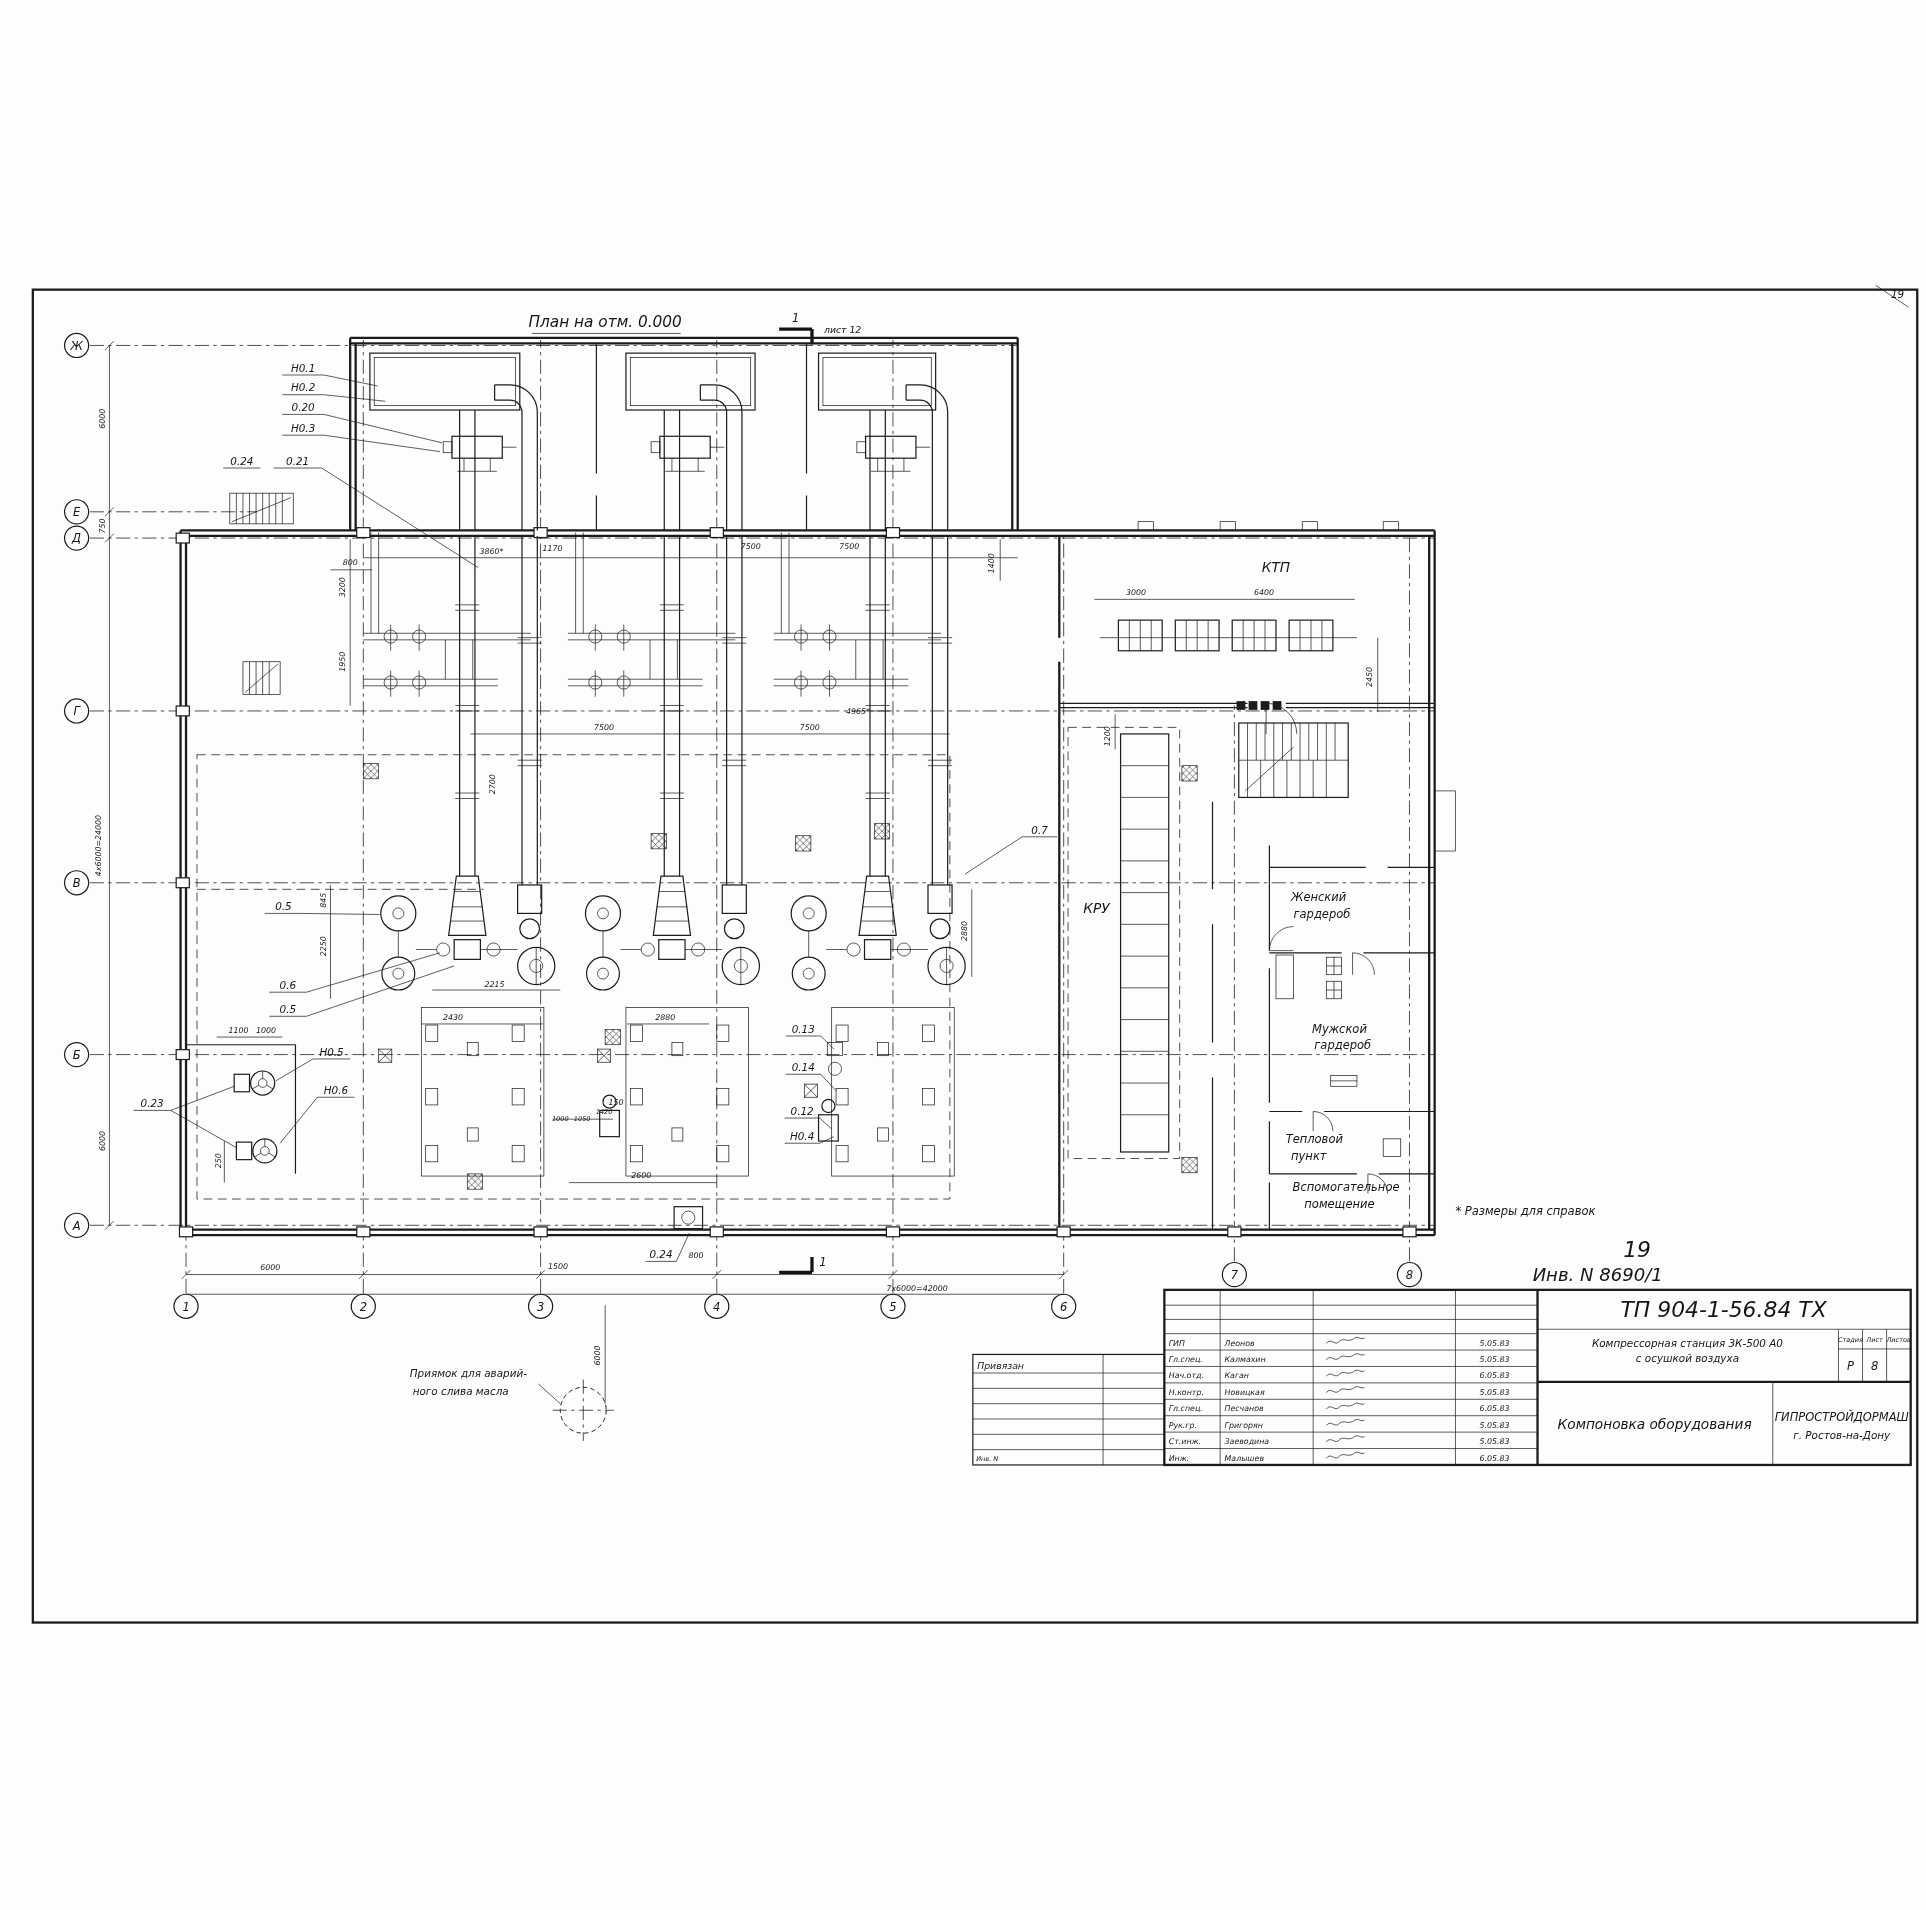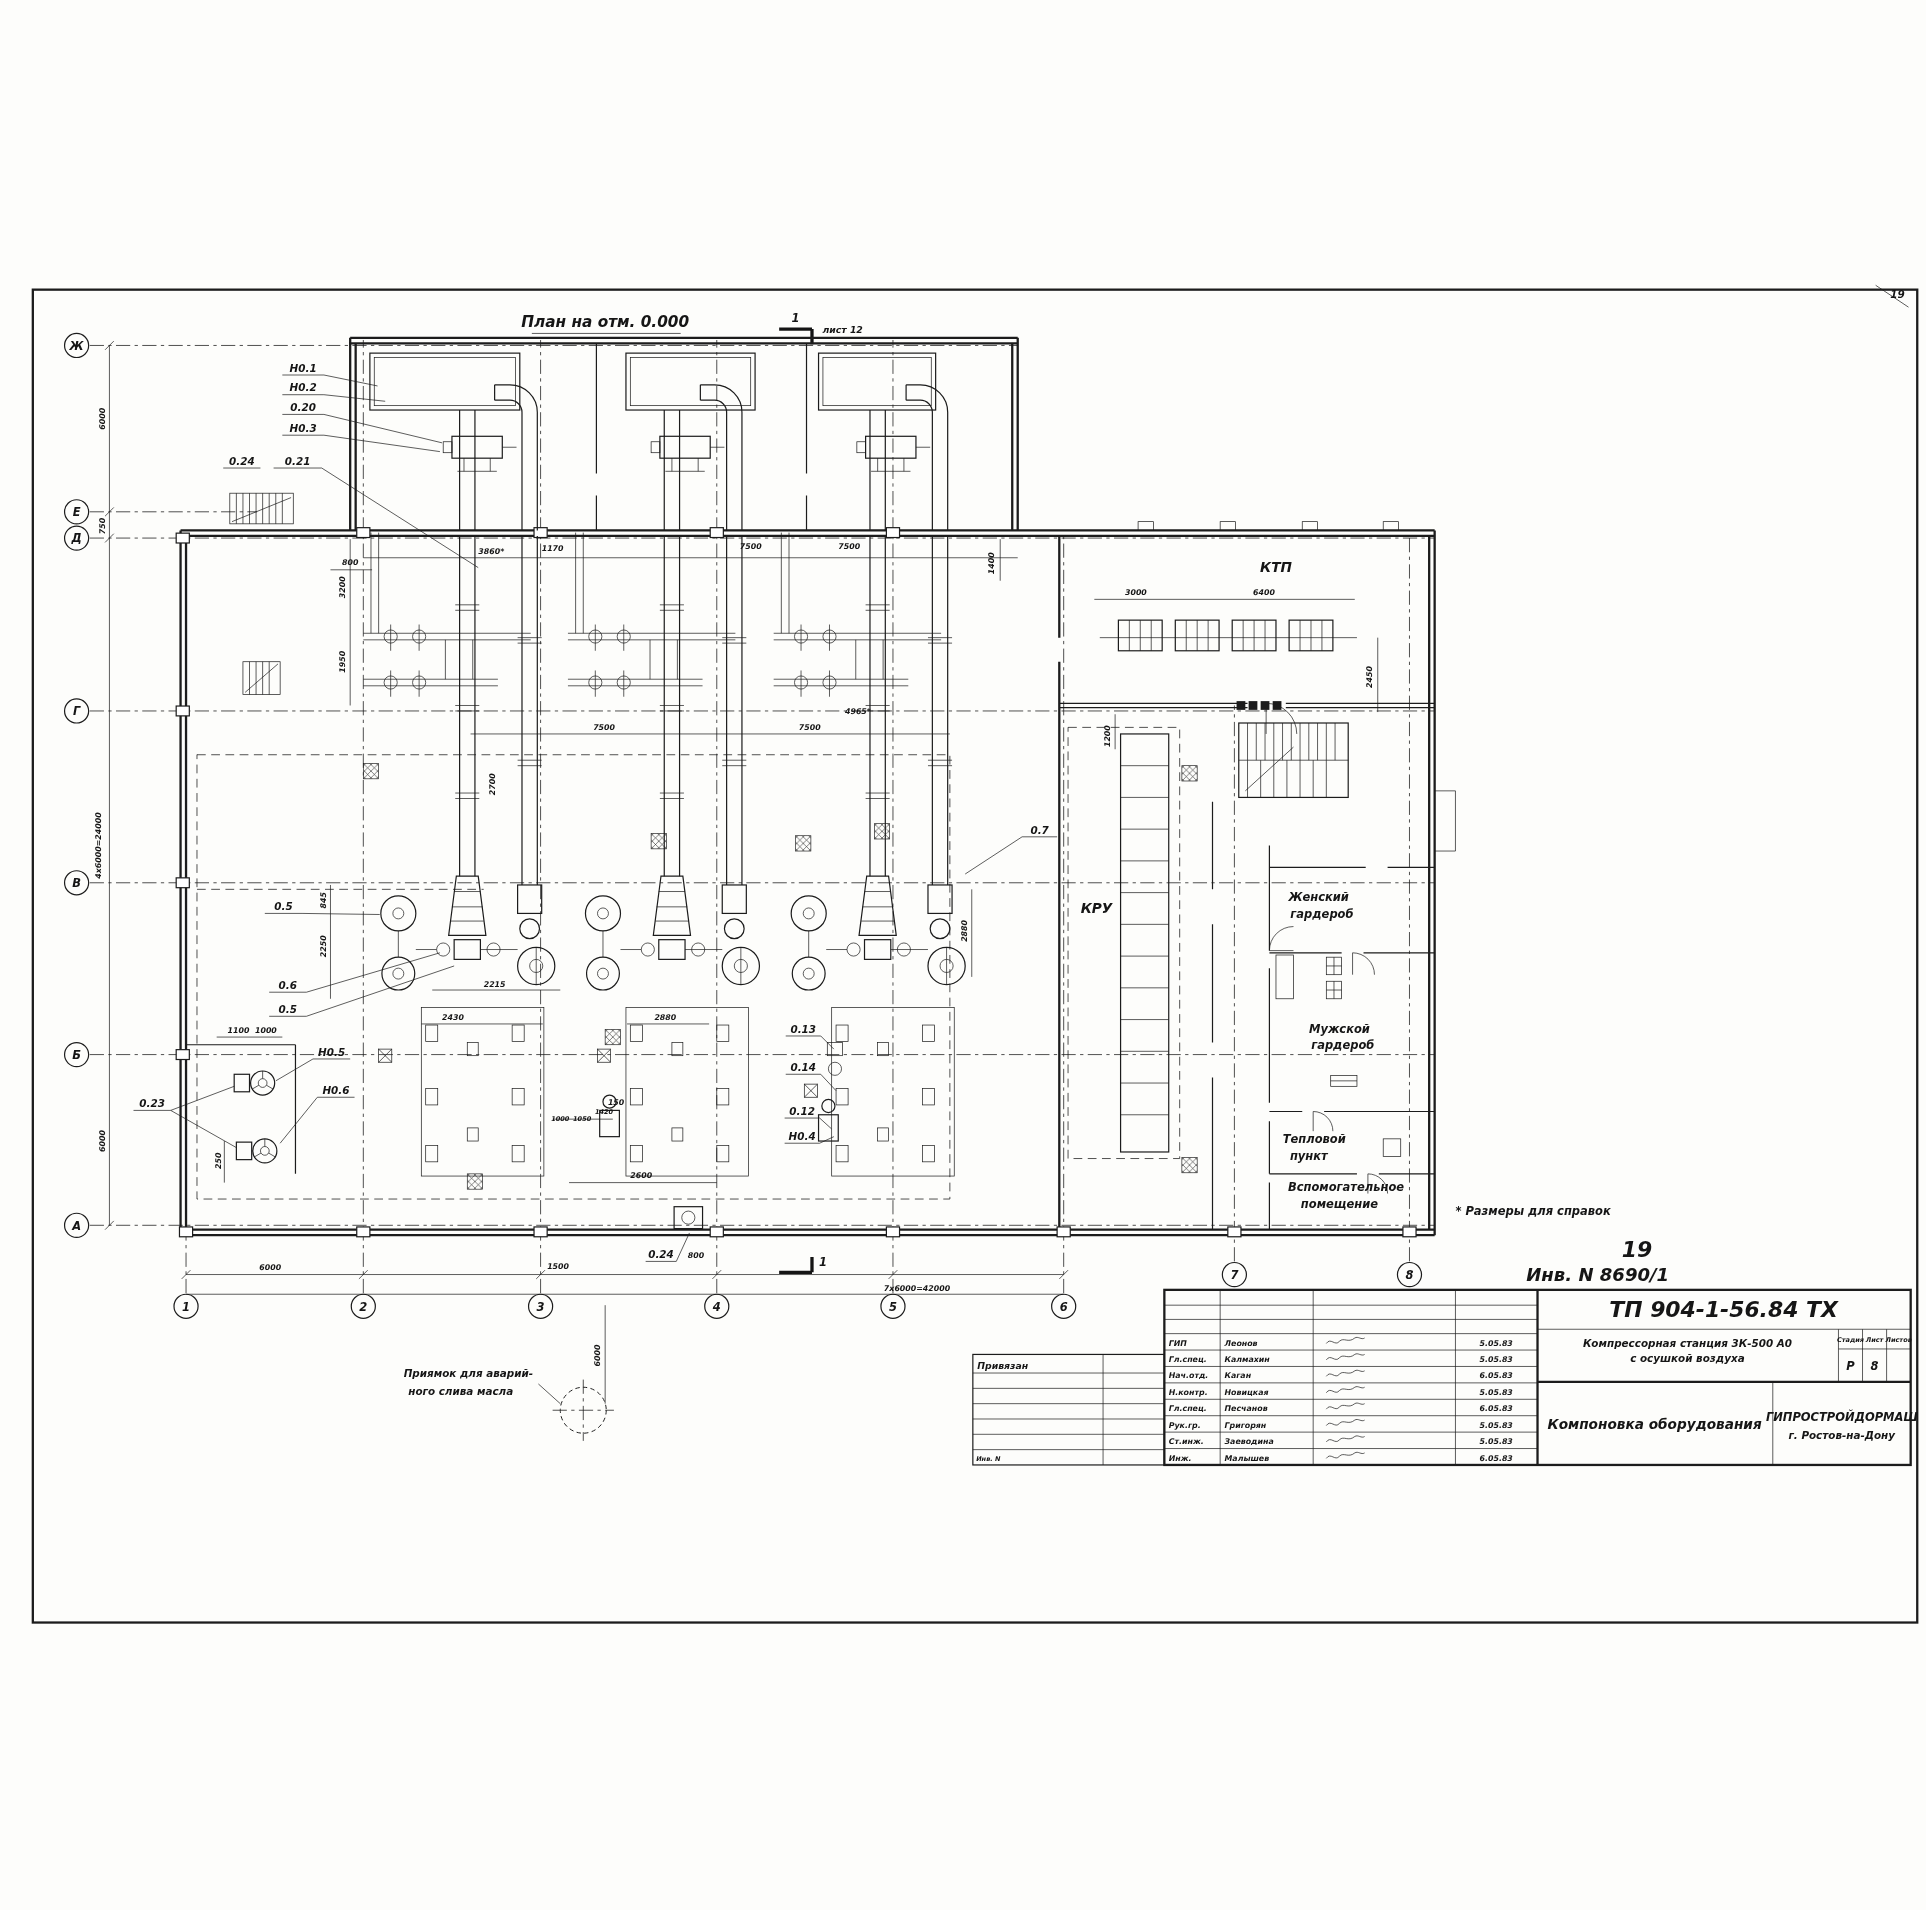--- a/index.html
+++ b/index.html
@@ -1,16 +1,16 @@
 <!DOCTYPE html>
 <html style="font-size:6.2px"><head>
 <meta charset="utf-8">
 <style>
   html,body{margin:0;padding:0;height:100%;background:#ffffff;}
-  #sheet{width:100vw;height:100vh;font-weight:bold;}
+  #sheet{width:100vw;height:100vh;}
   svg{display:block;width:100%;height:100%;background:#fdfdfb;}
   .s {stroke:#1c1c1c;fill:none;stroke-width:1.1;stroke-linecap:butt;}
   .th{stroke:#1c1c1c;fill:none;stroke-width:.65;}
   .s2{stroke:#1c1c1c;fill:none;stroke-width:2.1;}
   .s3{stroke:#141414;fill:none;stroke-width:3;}
   .dd{stroke:#1c1c1c;fill:none;stroke-width:.7;stroke-dasharray:13 4 3 4;}
   .dsh{stroke:#1c1c1c;fill:none;stroke-width:.7;stroke-dasharray:8 5;}
   .dot{stroke:#1c1c1c;fill:none;stroke-width:.9;stroke-dasharray:4 3;}
   .fw{fill:#fff;}
   text{fill:#161616;font-family:"DejaVu Sans","Liberation Sans",sans-serif;font-style:italic;}

